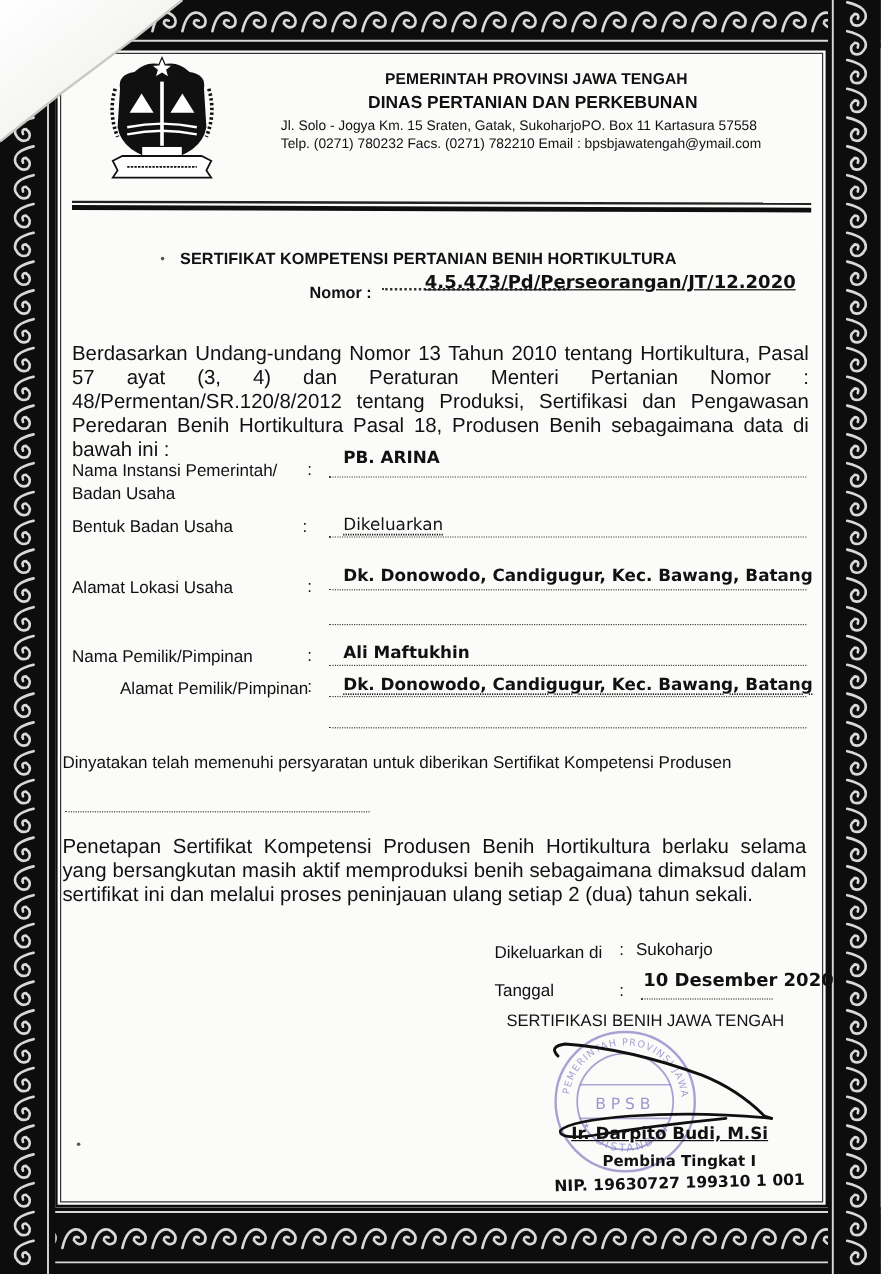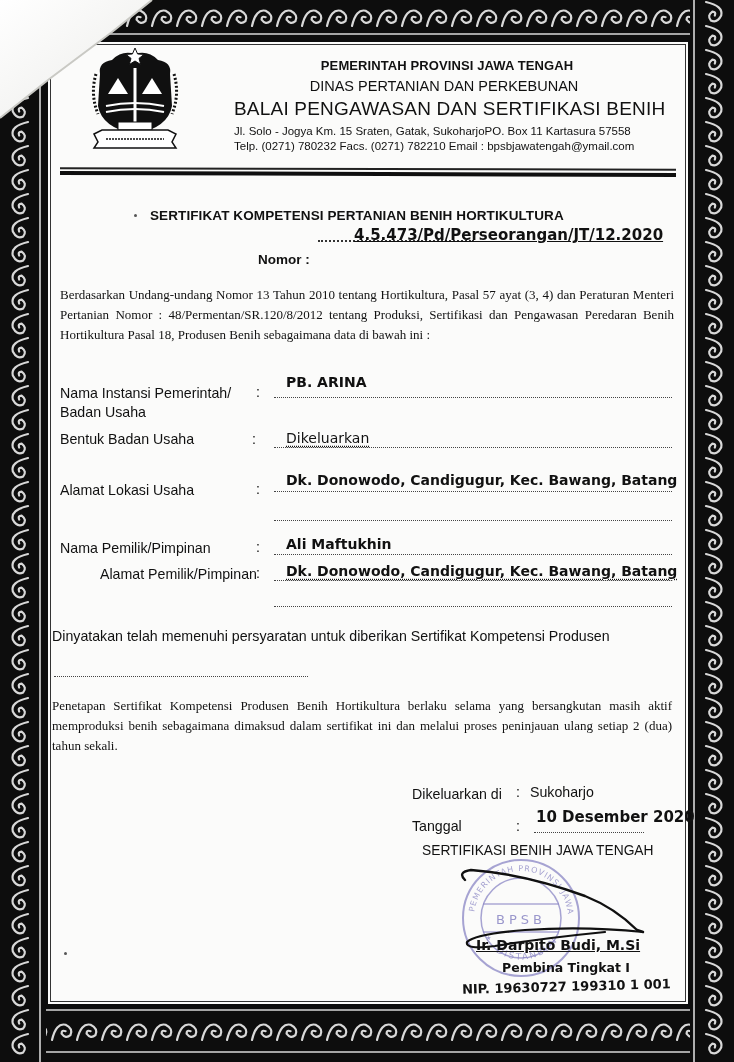--- a/index.html
+++ b/index.html
@@ -32,47 +32,47 @@
   }
 
   
   .logo {
     position: absolute; left: 88px; top: 44px; width: 94px; height: 106px;
   }
   .head-lines {
     position: absolute; left: 200px; top: 58px; width: 480px; text-align: center;
   }
   .h-gov { font-size: 13px; font-weight: bold; letter-spacing: 0.1px; margin-left: 14px; }
-  .h-dept { font-size: 14.5px; font-weight: normal; margin-top: 5px; margin-left: 8px; }
+  .h-dept { font-size: 14.5px; font-weight: bold; margin-top: 5px; margin-left: 8px; }
   .h-inst { font-size: 19px; font-weight: normal; margin-top: 4px; text-align: left; margin-left: 34px; letter-spacing: 0.2px; }
   .h-addr { font-size: 11.5px; text-align: left; margin-left: 34px; margin-top: 5px; }
   .h-tel  { font-size: 11.5px; text-align: left; margin-left: 34px; margin-top: 3px; }
   .rule {
     position: absolute; left: 60px; width: 616px;
   }
   .rule.r1 { top: 168px; height: 1.5px; background: #222; transform: rotate(0.15deg); }
   .rule.r2 { top: 172px; height: 3.5px; background: #0f0f0f; transform: rotate(0.2deg); }
 
   
   .cert-title {
     position: absolute; left: 150px; top: 208px; font-size: 13.5px; font-weight: bold;
     letter-spacing: 0.1px;
   }
   .nomor-row { position: absolute; left: 258px; top: 226px; }
-  .nomor-label { font-size: 13.5px; font-weight: bold; position: absolute; left: 0; top: 10px; white-space: nowrap; margin-top: 16px; }
+  .nomor-label { font-size: 13.5px; font-weight: bold; position: absolute; left: 0; top: 10px; white-space: nowrap; }
   .nomor-dots  { position: absolute; left: 60px; top: 14px; width: 156px; border-bottom: 2px dotted #333; }
   .nomor-value {
     position: absolute; left: 96px; top: 0; white-space: nowrap;
     font-family: "DejaVu Sans", sans-serif; font-size: 15px; font-weight: bold; text-decoration: underline;
   }
 
   
   .para {
-    position: absolute; left: 60px; width: 614px; font-size: 13px; line-height: 20px;
-    text-align: justify; font-family: Liberation Serif, serif;
+    position: absolute; left: 60px; width: 614px; font-size: 17px; line-height: 20px;
+    text-align: justify; font-family: Liberation Sans, sans-serif;
   }
   .para.p1 { top: 285px; }
   .para.p3 { top: 696px; left: 52px; width: 620px; }
 
   
   .field { position: absolute; left: 60px; width: 614px; height: 40px; text-align: center; }
   .f-label { position: absolute; left: 0; font-size: 14.2px; line-height: 19px; white-space: nowrap; }
   .f-colon { position: absolute; left: 196px; font-size: 14.2px; }
   .f-line  { position: absolute; left: 214px; width: 398px; border-bottom: 1.6px dotted #444; }
   .f-value {
@@ -754,21 +754,20 @@
   <path d="M18 62 Q47 56 76 62 M18 68 Q47 62 76 68" stroke="#fff" stroke-width="2" fill="none"></path>
   <path d="M8 30 Q2 50 10 70 M86 30 Q92 50 84 70" stroke="#111" stroke-width="3" fill="none" stroke-dasharray="2 2"></path>
   <rect x="30" y="78" width="34" height="8" fill="#fff" stroke="#111" stroke-width="1"></rect>
   <path d="M6 90 L14 86 L80 86 L88 90 L84 98 L88 104 L6 104 L10 98 Z" fill="#fff" stroke="#111" stroke-width="1.5"></path>
   <line x1="18" y1="95" x2="76" y2="95" stroke="#111" stroke-width="1.4" stroke-dasharray="2 1"></line>
 </svg>
 
 <div class="head-lines">
   <div class="h-gov">PEMERINTAH PROVINSI JAWA TENGAH</div>
   <div class="h-dept">DINAS PERTANIAN DAN PERKEBUNAN</div>
-  <div class="h-inst">BALAI PENGAWASAN DAN SERTIFIKASI BENIH</div>
   <div class="h-addr">Jl. Solo - Jogya Km. 15 Sraten, Gatak, SukoharjoPO. Box 11 Kartasura 57558</div>
   <div class="h-tel">Telp. (0271) 780232 Facs. (0271) 782210  Email : bpsbjawatengah@ymail.com</div>
 </div>
 <div class="rule r1"></div>
 <div class="rule r2"></div>
 
 <div class="cert-title">SERTIFIKAT KOMPETENSI PERTANIAN BENIH HORTIKULTURA</div>
 <div class="nomor-row">
   <span class="nomor-label">Nomor :</span>
   <span class="nomor-dots"></span>

